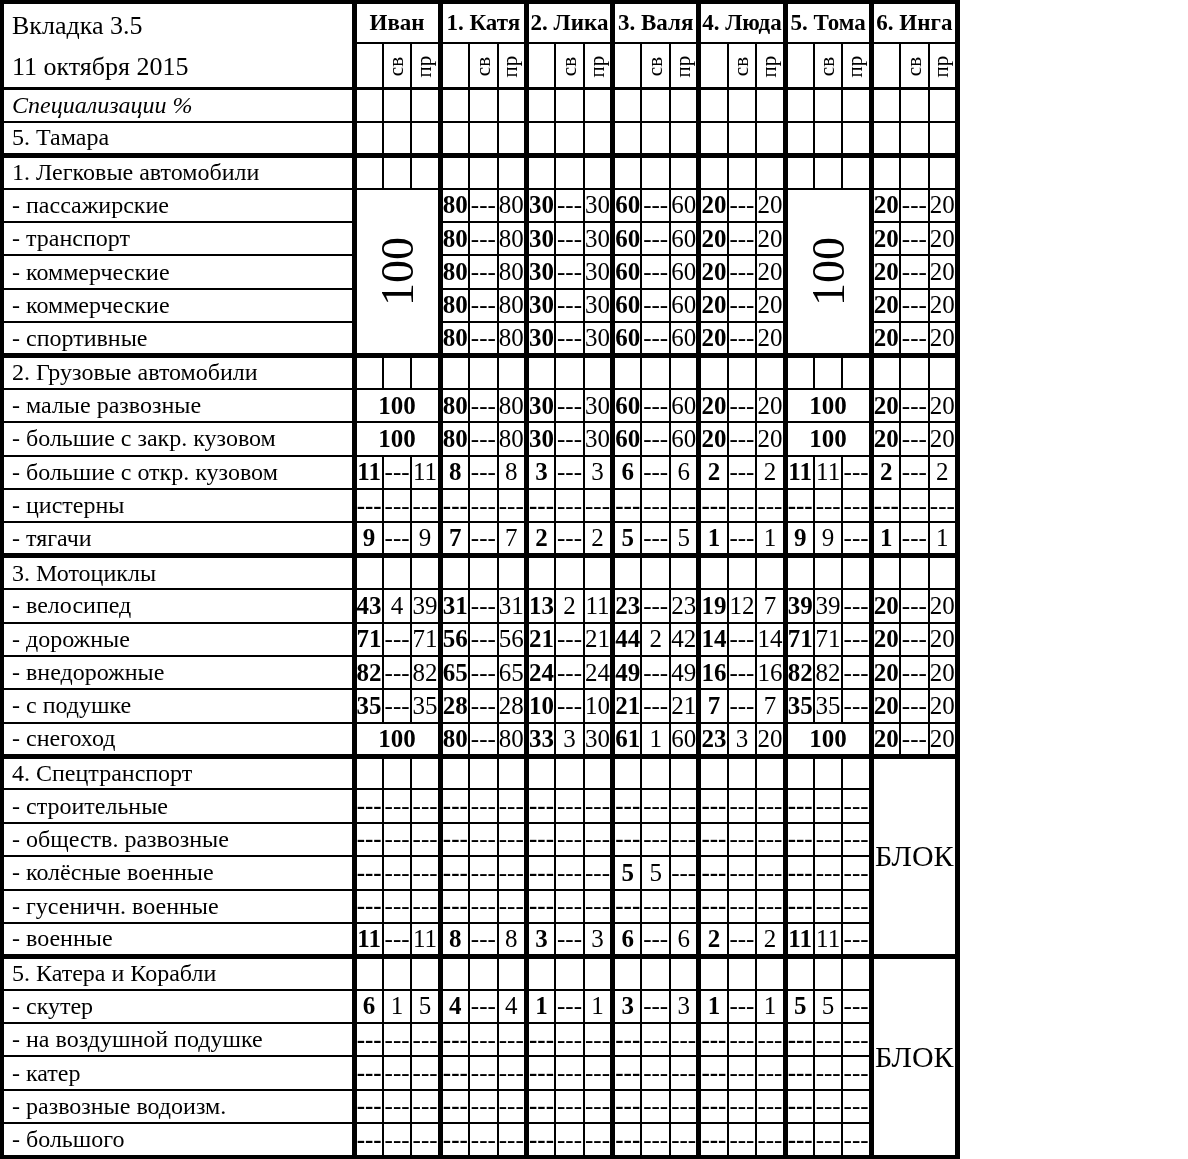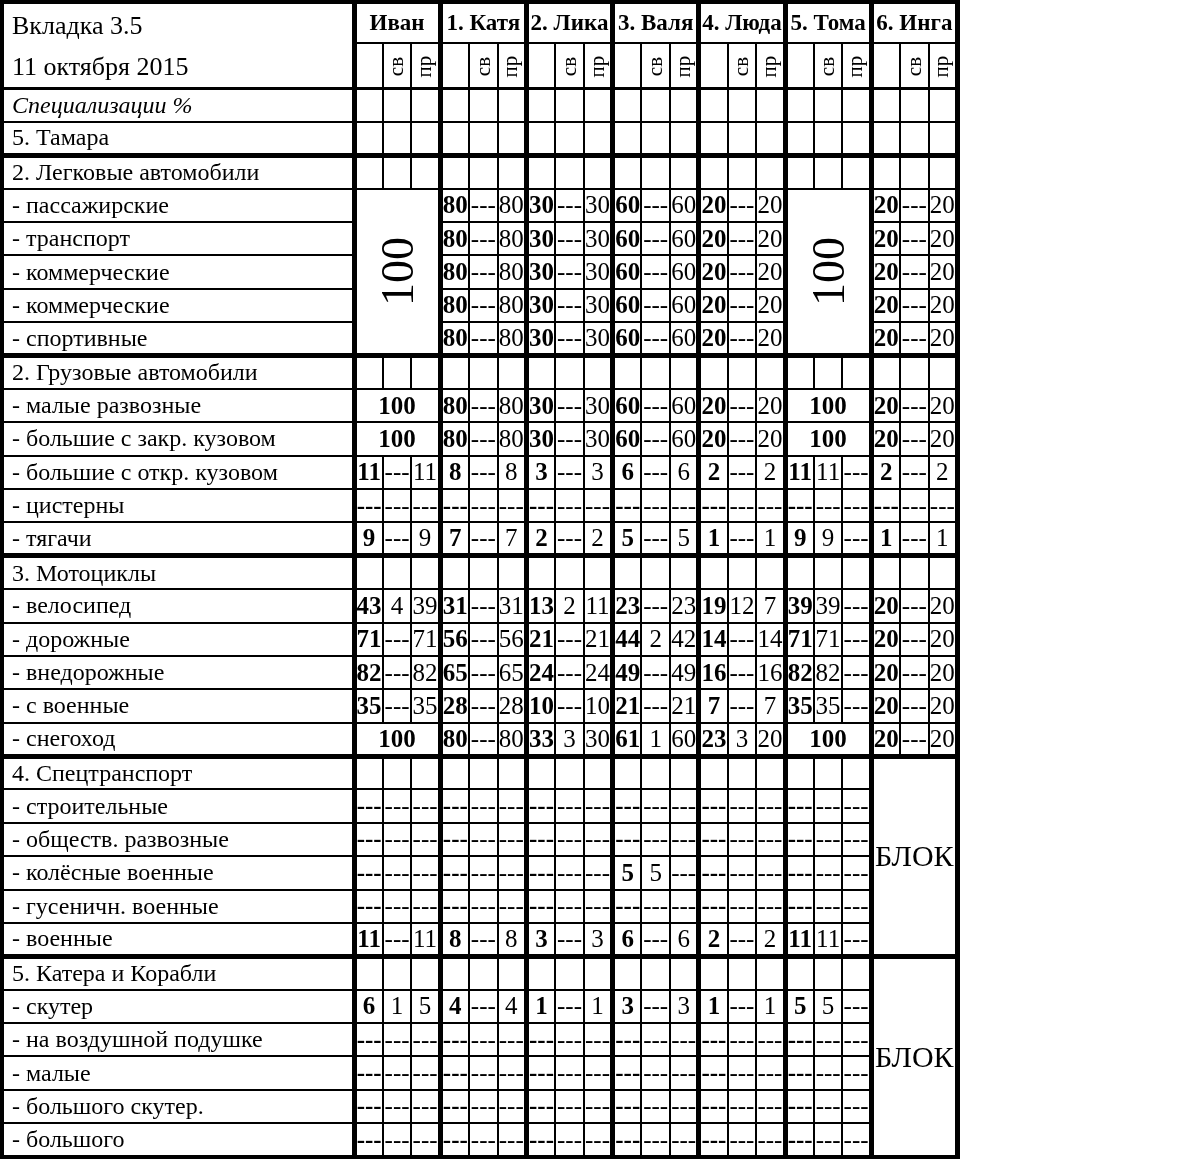--- a/index.html
+++ b/index.html
@@ -133,21 +133,21 @@
         <td></td>
         <td class="ge"></td>
         <td></td>
         <td></td>
         <td class="ge"></td>
         <td></td>
         <td></td>
         <td class="ge"></td>
       </tr>
       <tr class="sect">
-        <td class="lab"><span>2. Легковые автомобили</span></td>
+        <td class="lab"><span>1. Легковые автомобили</span></td>
         <td></td>
         <td></td>
         <td class="ge"></td>
         <td></td>
         <td></td>
         <td class="ge"></td>
         <td></td>
         <td></td>
         <td class="ge"></td>
         <td></td>
@@ -481,21 +481,21 @@
         <td><span>---</span></td>
         <td class="ge"><span>16</span></td>
         <td class="bnum"><span>82</span></td>
         <td><span>82</span></td>
         <td class="ge"><span>---</span></td>
         <td class="bnum"><span>20</span></td>
         <td><span>---</span></td>
         <td class="ge"><span>20</span></td>
       </tr>
       <tr>
-        <td class="lab"><span>- с военные</span></td>
+        <td class="lab"><span>- с подушке</span></td>
         <td class="bnum"><span>35</span></td>
         <td><span>---</span></td>
         <td class="ge"><span>35</span></td>
         <td class="bnum"><span>28</span></td>
         <td><span>---</span></td>
         <td class="ge"><span>28</span></td>
         <td class="bnum"><span>10</span></td>
         <td><span>---</span></td>
         <td class="ge"><span>10</span></td>
         <td class="bnum"><span>21</span></td>
@@ -716,42 +716,42 @@
         <td><span>---</span></td>
         <td class="ge"><span>---</span></td>
         <td class="bnum"><span>---</span></td>
         <td><span>---</span></td>
         <td class="ge"><span>---</span></td>
         <td class="bnum"><span>---</span></td>
         <td><span>---</span></td>
         <td class="ge"><span>---</span></td>
       </tr>
       <tr>
-        <td class="lab"><span>- малые</span></td>
-        <td class="bnum"><span>---</span></td>
-        <td><span>---</span></td>
-        <td class="ge"><span>---</span></td>
-        <td class="bnum"><span>---</span></td>
-        <td><span>---</span></td>
-        <td class="ge"><span>---</span></td>
-        <td class="bnum"><span>---</span></td>
-        <td><span>---</span></td>
-        <td class="ge"><span>---</span></td>
-        <td class="bnum"><span>---</span></td>
-        <td><span>---</span></td>
-        <td class="ge"><span>---</span></td>
-        <td class="bnum"><span>---</span></td>
-        <td><span>---</span></td>
-        <td class="ge"><span>---</span></td>
-        <td class="bnum"><span>---</span></td>
-        <td><span>---</span></td>
-        <td class="ge"><span>---</span></td>
-      </tr>
-      <tr>
-        <td class="lab"><span>- большого скутер.</span></td>
+        <td class="lab"><span>- катер</span></td>
+        <td class="bnum"><span>---</span></td>
+        <td><span>---</span></td>
+        <td class="ge"><span>---</span></td>
+        <td class="bnum"><span>---</span></td>
+        <td><span>---</span></td>
+        <td class="ge"><span>---</span></td>
+        <td class="bnum"><span>---</span></td>
+        <td><span>---</span></td>
+        <td class="ge"><span>---</span></td>
+        <td class="bnum"><span>---</span></td>
+        <td><span>---</span></td>
+        <td class="ge"><span>---</span></td>
+        <td class="bnum"><span>---</span></td>
+        <td><span>---</span></td>
+        <td class="ge"><span>---</span></td>
+        <td class="bnum"><span>---</span></td>
+        <td><span>---</span></td>
+        <td class="ge"><span>---</span></td>
+      </tr>
+      <tr>
+        <td class="lab"><span>- развозные водоизм.</span></td>
         <td class="bnum"><span>---</span></td>
         <td><span>---</span></td>
         <td class="ge"><span>---</span></td>
         <td class="bnum"><span>---</span></td>
         <td><span>---</span></td>
         <td class="ge"><span>---</span></td>
         <td class="bnum"><span>---</span></td>
         <td><span>---</span></td>
         <td class="ge"><span>---</span></td>
         <td class="bnum"><span>---</span></td>

